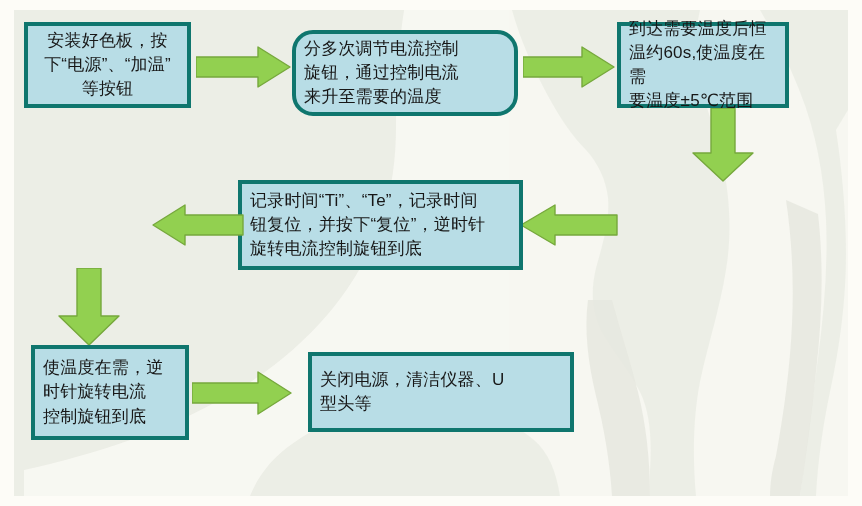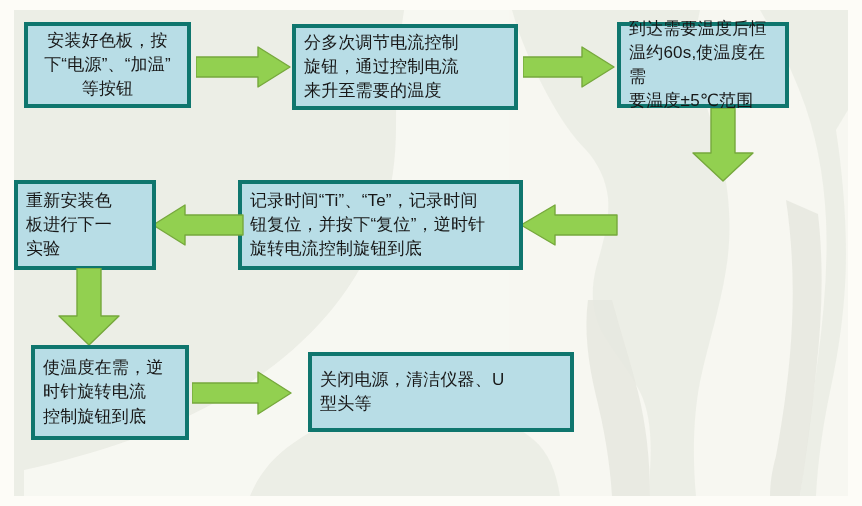--- a/index.html
+++ b/index.html
@@ -120,21 +120,21 @@
 下“电源”、“加温”
 等按钮</span>
   </div>
 
   <div class="arrow" style="left:196px; top:46px; width:95px; height:42px;">
     <svg width="95" height="42" viewBox="0 0 95 42" xmlns="http://www.w3.org/2000/svg">
       <polygon points="0,11 62,11 62,1 94,21 62,41 62,31 0,31" fill="#92d050" stroke="#76a83c" stroke-width="1.4" stroke-linejoin="round"></polygon>
     </svg>
   </div>
 
-  <div class="node" style="left:292px; top:24px; width:226px; height:86px;">
+  <div class="node" style="left:292px; top:30px; width:226px; height:86px;border-radius:21px;">
     <span class="txt">分多次调节电流控制
 旋钮，通过控制电流
 来升至需要的温度</span>
   </div>
 
   <div class="arrow" style="left:523px; top:46px; width:92px; height:42px;">
     <svg width="92" height="42" viewBox="0 0 92 42" xmlns="http://www.w3.org/2000/svg">
       <polygon points="0,11 59,11 59,1 91,21 59,41 59,31 0,31" fill="#92d050" stroke="#76a83c" stroke-width="1.4" stroke-linejoin="round"></polygon>
     </svg>
   </div>
@@ -163,25 +163,20 @@
 钮复位，并按下“复位”，逆时针
 旋转电流控制旋钮到底</span>
   </div>
 
   <div class="arrow" style="left:152px; top:204px; width:92px; height:42px;">
     <svg width="92" height="42" viewBox="0 0 92 42" xmlns="http://www.w3.org/2000/svg">
       <polygon points="91,11 33,11 33,1 1,21 33,41 33,31 91,31" fill="#92d050" stroke="#76a83c" stroke-width="1.4" stroke-linejoin="round"></polygon>
     </svg>
   </div>
 
-  <div class="node" style="left:14px; top:180px; width:142px; height:90px;">
-    <span class="txt">重新安装色
-板进行下一
-实验</span>
-  </div>
 
   <div class="arrow" style="left:58px; top:268px; width:62px; height:78px;">
     <svg width="62" height="78" viewBox="0 0 62 78" xmlns="http://www.w3.org/2000/svg">
       <polygon points="19,0 43,0 43,48 61,48 31,77 1,48 19,48" fill="#92d050" stroke="#76a83c" stroke-width="1.4" stroke-linejoin="round"></polygon>
     </svg>
   </div>
 
   <div class="node" style="left:31px; top:345px; width:158px; height:95px;">
     <span class="txt">使温度在需，逆
 时针旋转电流

